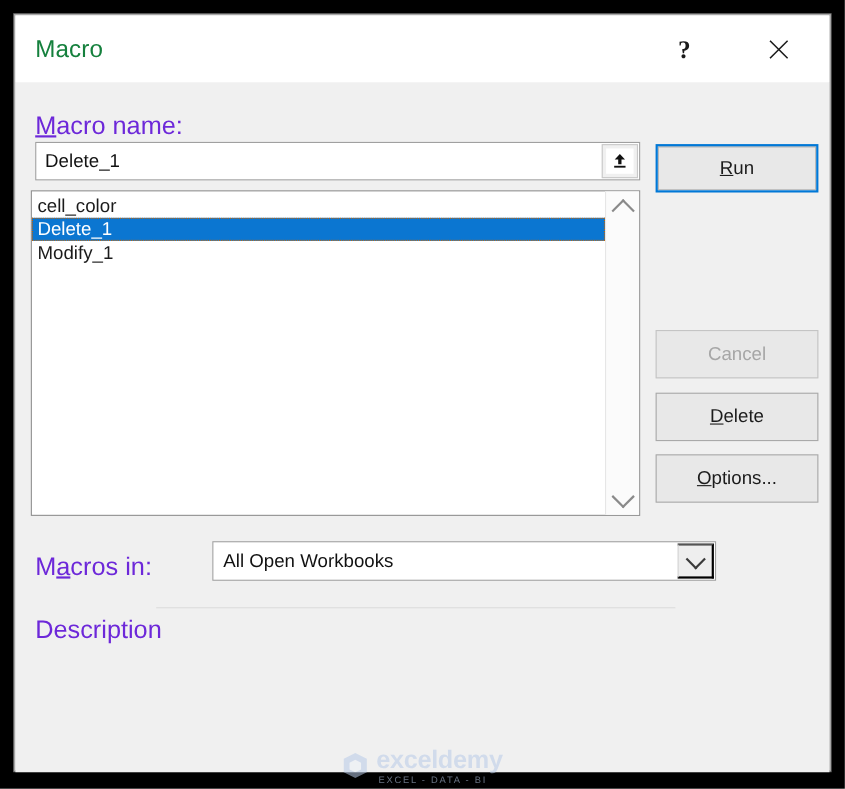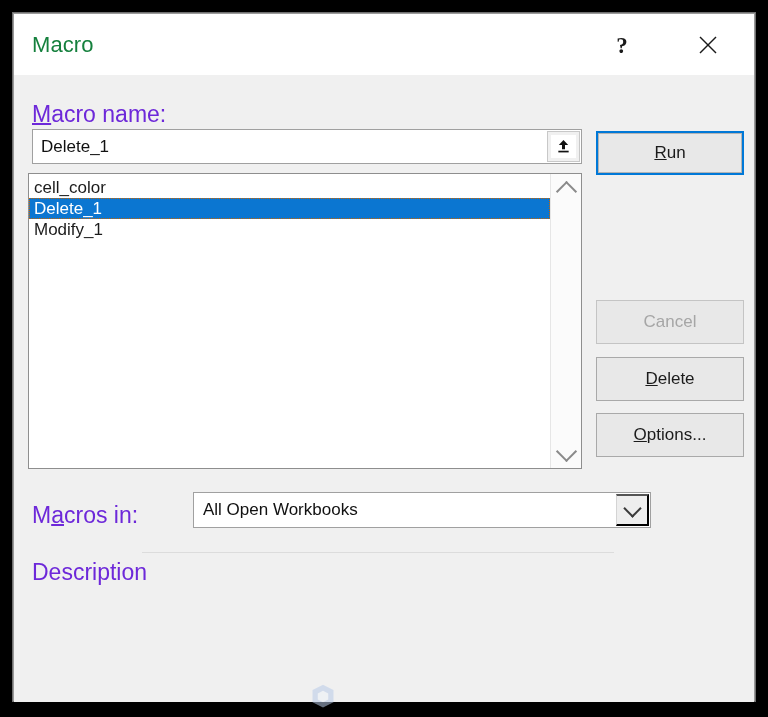--- a/index.html
+++ b/index.html
@@ -401,16 +401,20 @@
     <button class="dlg-btn default" id="btn-run"><span class="acc">R</span>un</button>
     <button class="dlg-btn disabled" id="btn-create">Cancel</button>
     <button class="dlg-btn" id="btn-delete"><span class="acc">D</span>elete</button>
     <button class="dlg-btn" id="btn-options"><span class="acc">O</span>ptions...</button>
 
     <div id="watermark">
       <svg class="wm-logo" viewBox="0 0 32 32">
         <path d="M16 3 L28 9 L28 23 L16 29 L4 23 L4 9 Z" fill="#b9cbe8"></path>
         <path d="M16 10 L22 13 L22 20 L16 23 L10 20 L10 13 Z" fill="#ffffff" opacity="0.75"></path>
       </svg>
+      <div class="wm-text">
+        <div class="wm-name">exceldemy</div>
+        <div class="wm-tag">EXCEL - DATA - BI</div>
+      </div>
     </div>
 
   </div>
 </div>
 
 </body></html>

